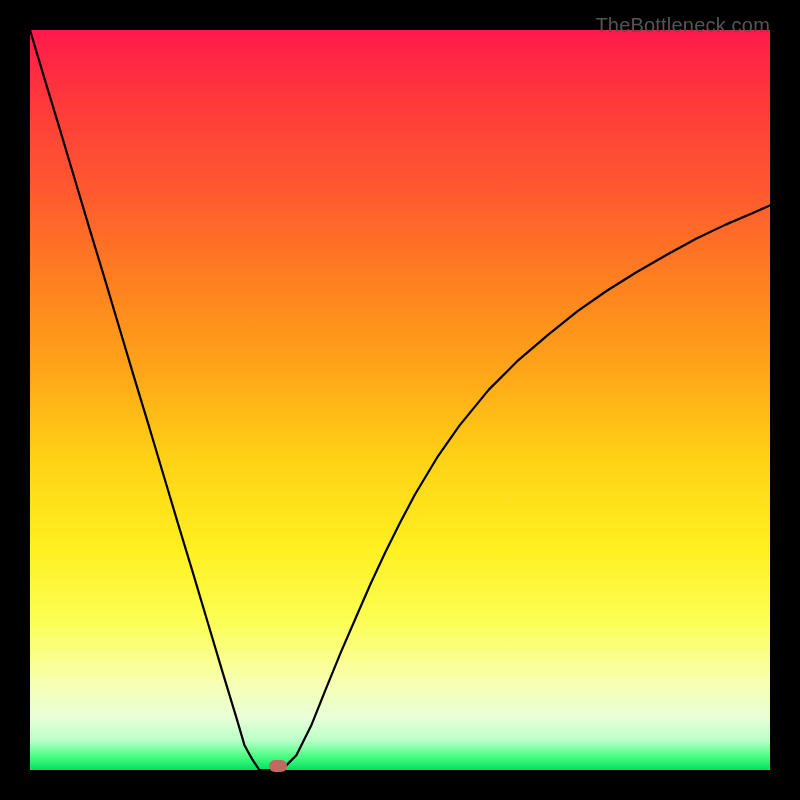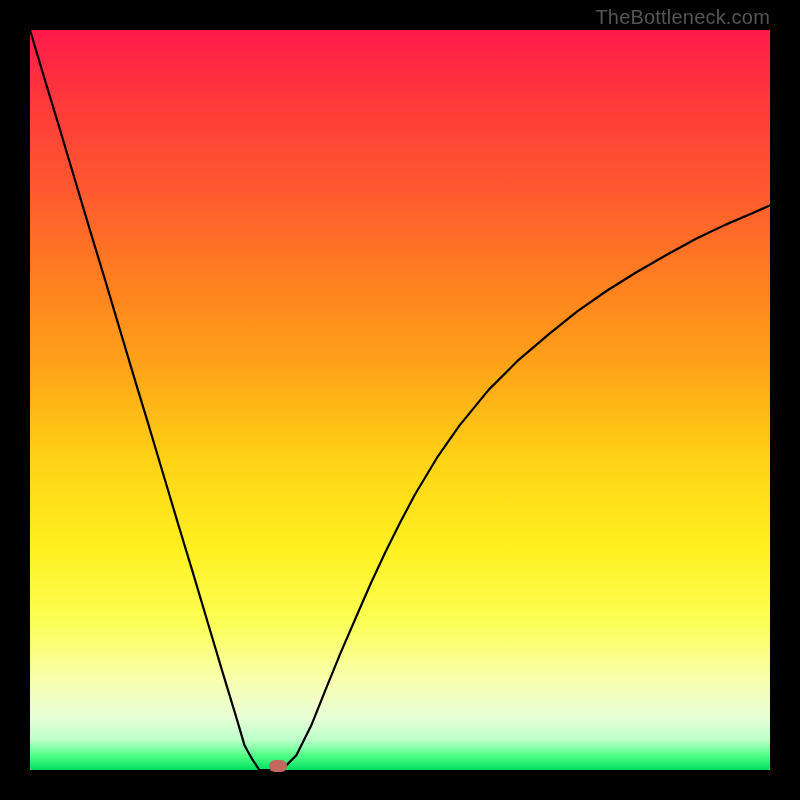--- a/index.html
+++ b/index.html
@@ -27,21 +27,21 @@
       #fcff55 80%,
       #f8ffb0 88%,
       #e8ffd8 93%,
       #b8ffc8 96%,
       #55ff88 98%,
       #00e060 100%
     );
   }
   .watermark {
     position: absolute;
-    top: 6px;
+    top: 14px;
     right: 30px;
     font-family: Arial, Helvetica, sans-serif;
     font-size: 20px;
     color: #555;
     font-weight: 500;
     letter-spacing: 0.2px;
   }
   .curve {
     position: absolute;
     left: 0; top: 0;

